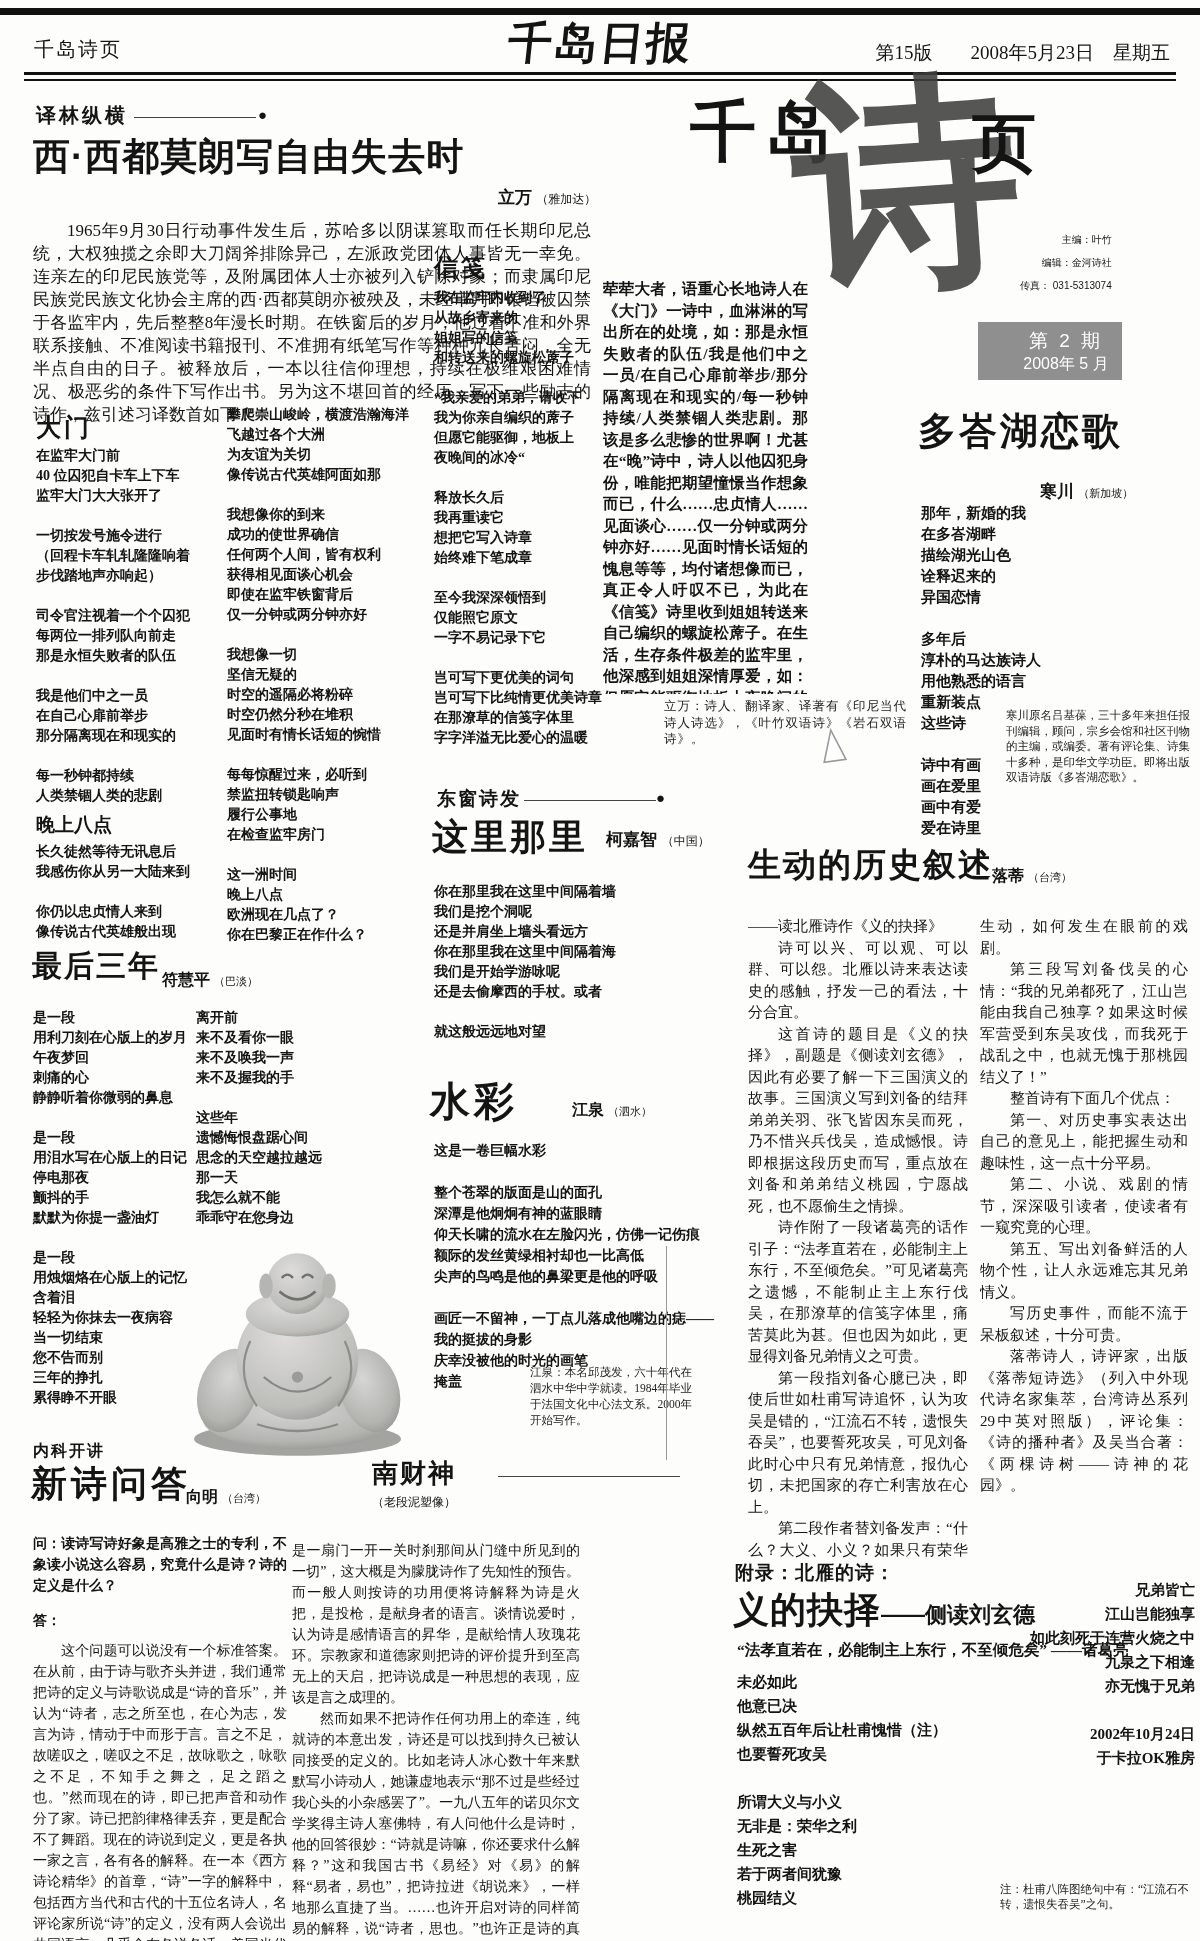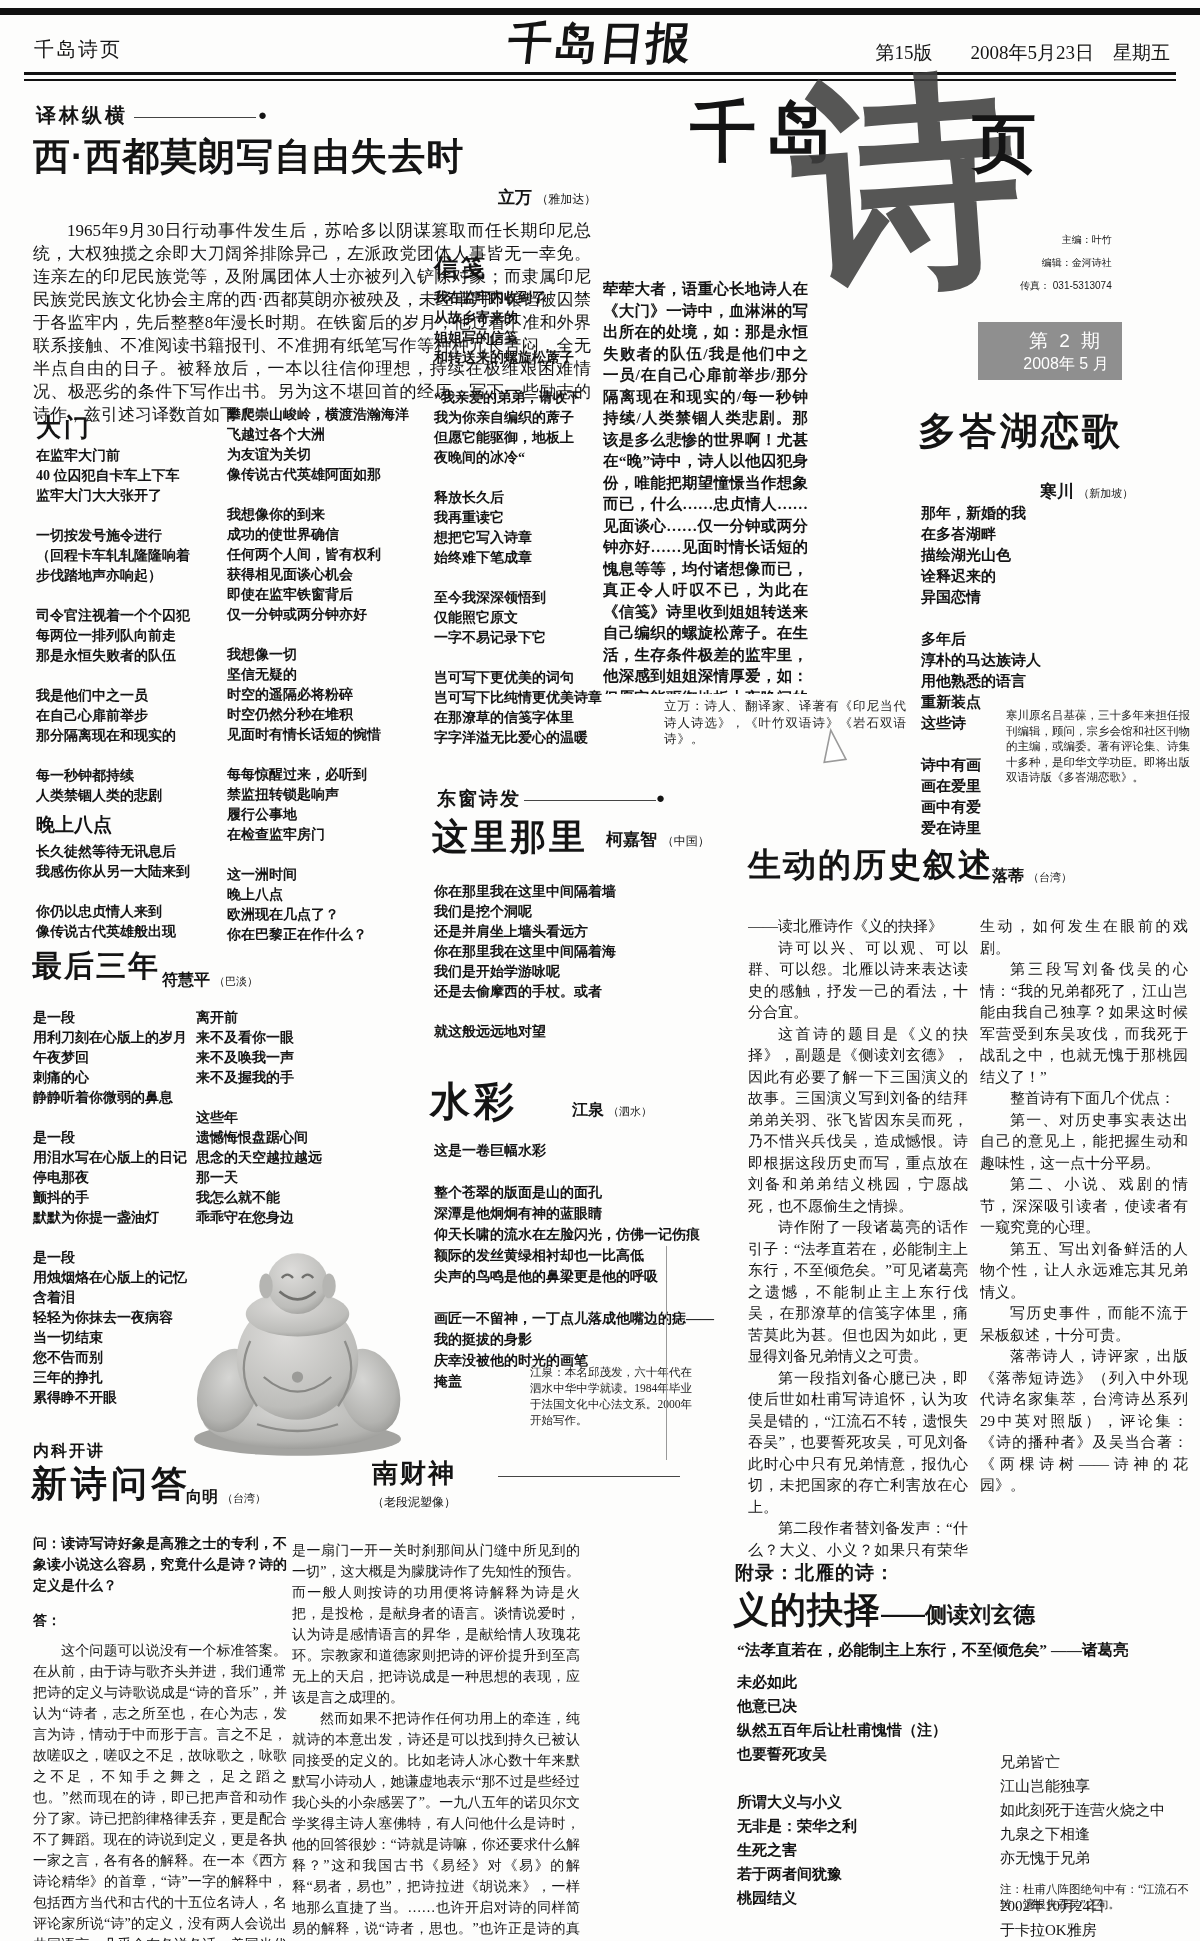--- a/index.html
+++ b/index.html
@@ -98,21 +98,21 @@
   #rv-byline .org{font-size:11px;}
   #rv-left{left:748px;top:916px;width:220px;height:646px;font-size:15px;line-height:21.5px;text-align:justify;}
   #rv-right{left:980px;top:916px;width:208px;height:646px;font-size:15px;line-height:21.5px;text-align:justify;}
   
   #ap-label{left:735px;top:1560px;font-size:19px;letter-spacing:1px;}
   #ap-title{left:733px;top:1586px;font-size:36px;letter-spacing:1px;}
   #ap-title .sub{font-size:22px;letter-spacing:0;}
   #ap-epi{left:737px;top:1640px;font-size:15.5px;}
   #ap-left{left:737px;top:1670px;width:240px;font-size:15px;line-height:24px;font-weight:bold;}
   #ap-left .gap{height:24px;}
-  #ap-right{left:1000px;top:1750px;width:195px;font-size:15px;line-height:24px;font-weight:normal;}
+  #ap-right{left:1000px;top:1578px;width:195px;font-size:15px;line-height:24px;font-weight:bold;text-align:right;}
   #ap-right .gap{height:24px;}
   #ap-note{left:1000px;top:1882px;width:195px;font-size:11.5px;line-height:15px;}
   
   #qa-kicker{left:33px;top:1441px;font-size:16px;letter-spacing:2px;}
   #qa-title{left:31px;top:1460px;font-size:36px;letter-spacing:4px;}
   #qa-byline{left:186px;top:1487px;font-size:16px;}
   #qa-byline .org{font-size:11px;}
   #qa-question{left:33px;top:1533px;width:254px;font-size:14px;line-height:21px;font-weight:bold;text-align:justify;}
   #qa-anslabel{left:33px;top:1612px;font-size:14px;font-weight:bold;}
   #qa-answer{left:33px;top:1640px;width:254px;height:301px;font-size:14px;line-height:21px;text-align:justify;}

